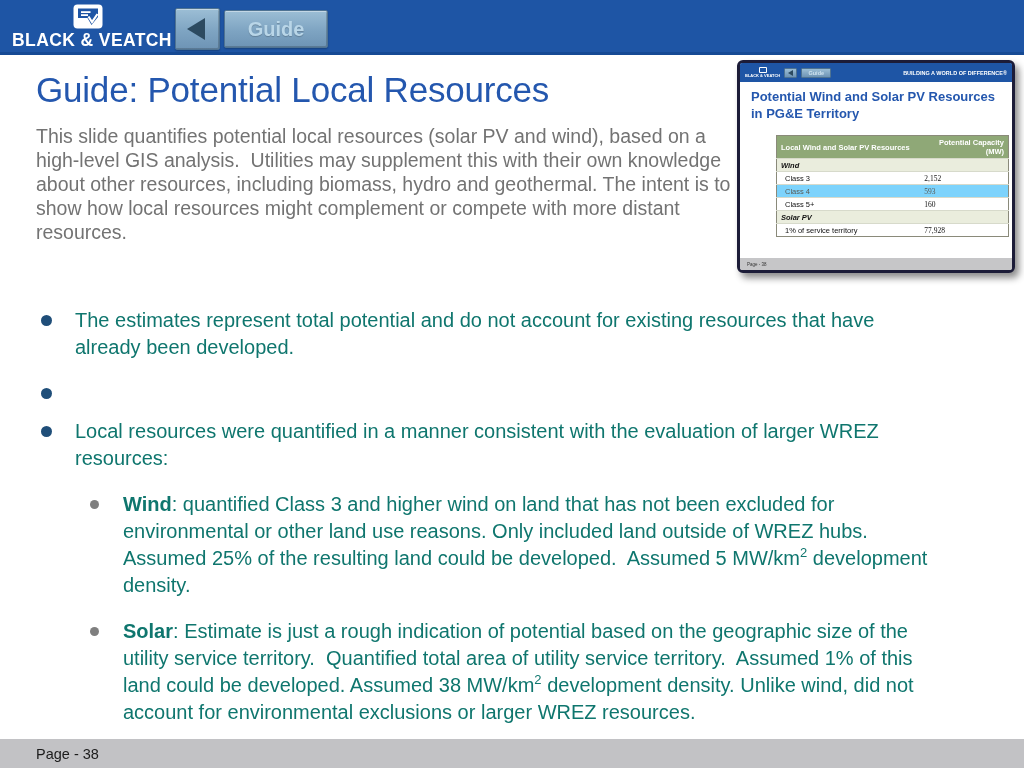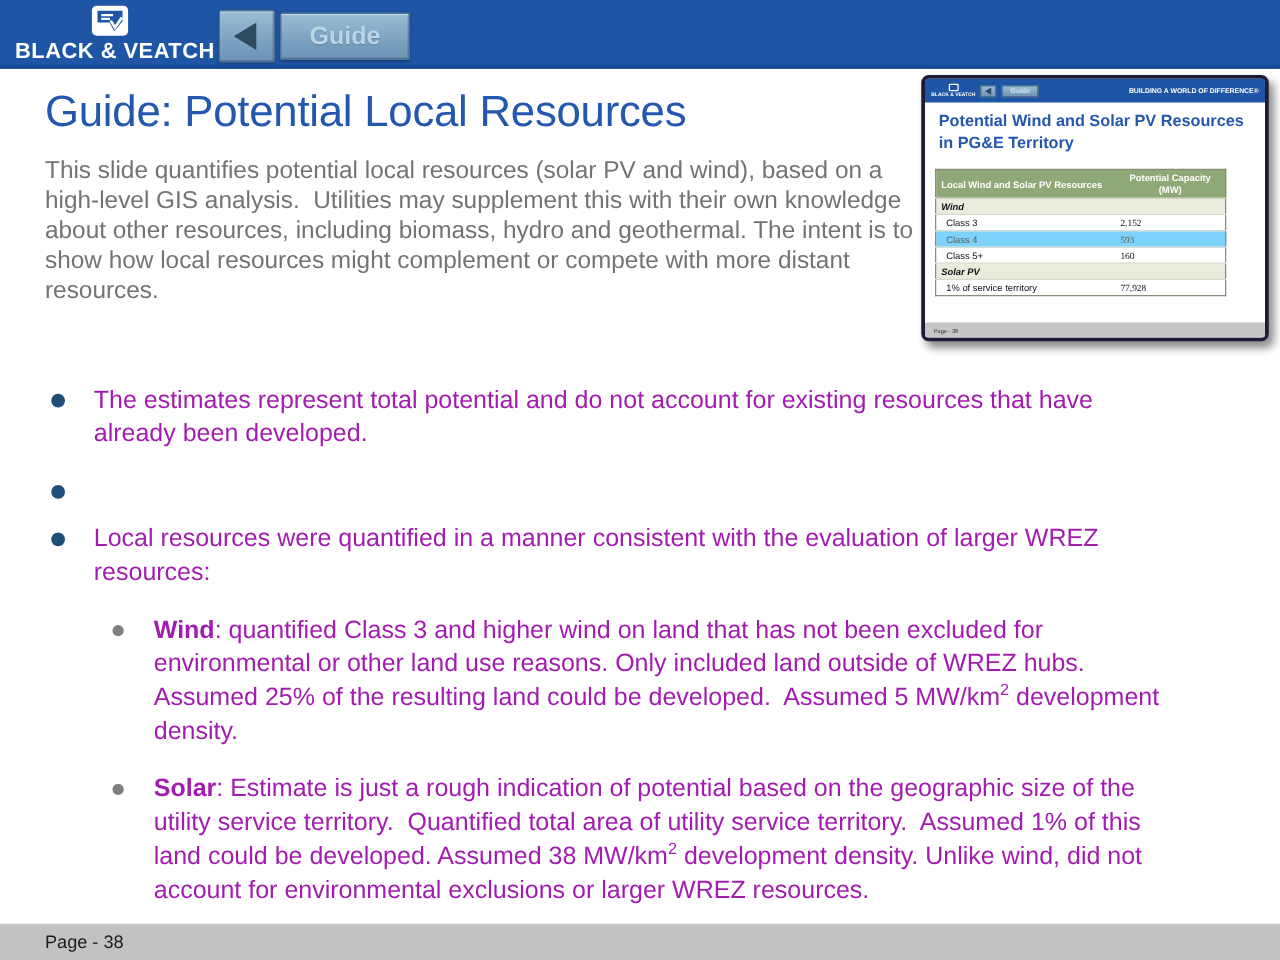--- a/index.html
+++ b/index.html
@@ -64,29 +64,29 @@
   }
   .t-back { width:13px; }
   .t-tri { width:0; height:0; border-top:3px solid transparent; border-bottom:3px solid transparent; border-right:5px solid #2C4A60; }
   .t-guide { width:30px; font-size:5.5px; font-weight:bold; color:#CFE3F0; }
   .t-tagline { margin-left:auto; font-size:5.5px; font-weight:bold; color:#fff; white-space:nowrap; }
   .t-title {
     position:absolute; left:11px; top:26px; width:250px;
     font-size:13px; font-weight:bold; color:#2457AE; line-height:1.28;
   }
   .t-table {
-    position:absolute; left:8px; top:72px; width:233px;
+    position:absolute; left:36px; top:72px; width:233px;
     border-collapse:collapse; font-size:7.5px; color:#111;
     border:1px solid #8a8a7a;
   }
   .t-table th {
     background:#8FA877; color:#fff; font-weight:bold; padding:2px 4px; vertical-align:middle;
   }
   .t-th1 { text-align:left; width:62%; }
-  .t-th2 { text-align:center; width:38%; line-height:1.2; }
+  .t-th2 { text-align:right; width:38%; line-height:1.2; }
   .t-table td { padding:1.5px 4px; border-top:1px solid #D7DACB; height:11px; }
   .t-sec td { background:#EAEDDD; font-weight:bold; font-style:italic; }
   .t-data .c1 { padding-left:8px; }
   .t-data .c2 { text-align:left;font-family:Liberation Serif, serif; }
   .t-alt td { background:#7dd3fc; color:#5a5a55; }
   .t-footer {
     position:absolute; left:0; right:0; bottom:0; height:12px; background:#C6C6C8;
     display:flex; align-items:center; padding-left:7px; font-size:4.5px; color:#333;
     border-radius:0 0 2px 2px;
   }
@@ -96,21 +96,21 @@
     position:absolute; left:36px; top:271px;
     font-size:20.5px; font-weight:bold; color:#0b0b0b;
   }
   .bullets { position:absolute; left:36px; top:307px; width:972px; }
   .bullet { display:flex; align-items:flex-start; margin-bottom:19px; }
   .bullet.l2 { margin-left:48px; }
   .dot { flex:0 0 auto; border-radius:50%; }
   .dot.l1 { width:11px; height:11px; background:#1F4E79; margin:8px 0 0 5px; }
   .dot.l2 { width:9px; height:9px; background:#7F7F7F; margin:9px 0 0 6px; }
   .btext {
-    margin-left:23px; font-size:20px; line-height:27px; color:#a21caf; white-space:pre-wrap;
+    margin-left:23px; font-size:20px; line-height:27px; color:#0f766e; white-space:pre-wrap;
   }
   .bullet.l1 .btext { max-width:860px; }
   .bullet.l2 .btext { max-width:822px; margin-left:24px; }
   .btext b { font-weight:bold; }
   .btext sup { font-size:13px; line-height:0; }
 
   
   .page-footer {
     position:absolute; left:0; top:739px; width:1024px; height:29px;
     background:#C2C2C5; display:flex; align-items:center; padding-left:36px;

